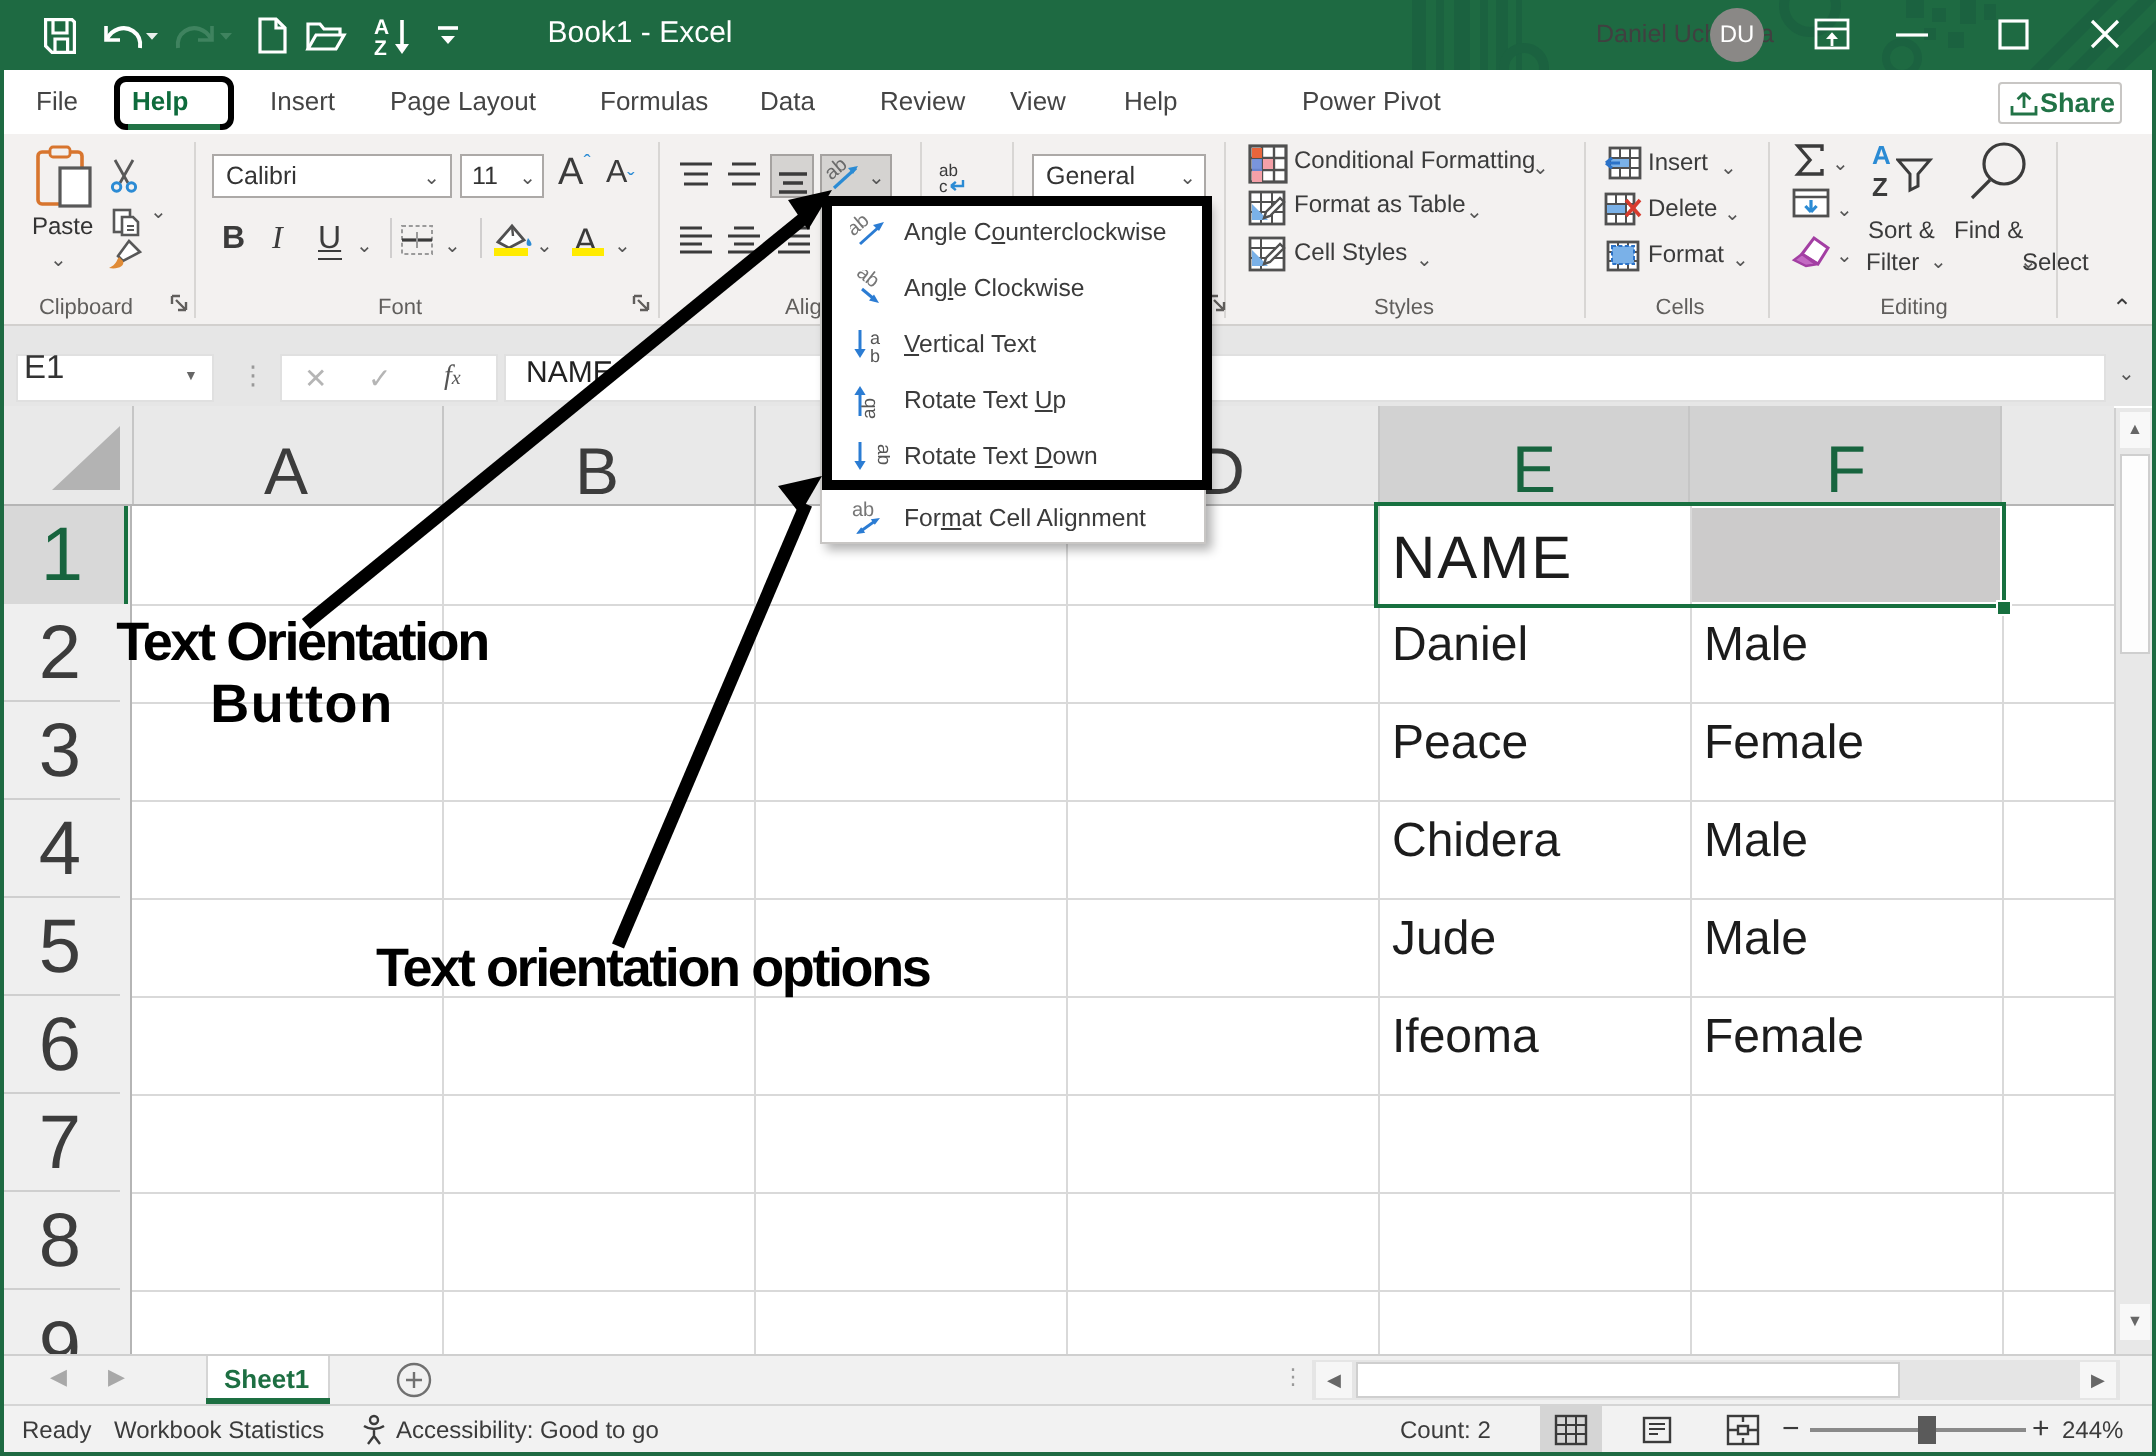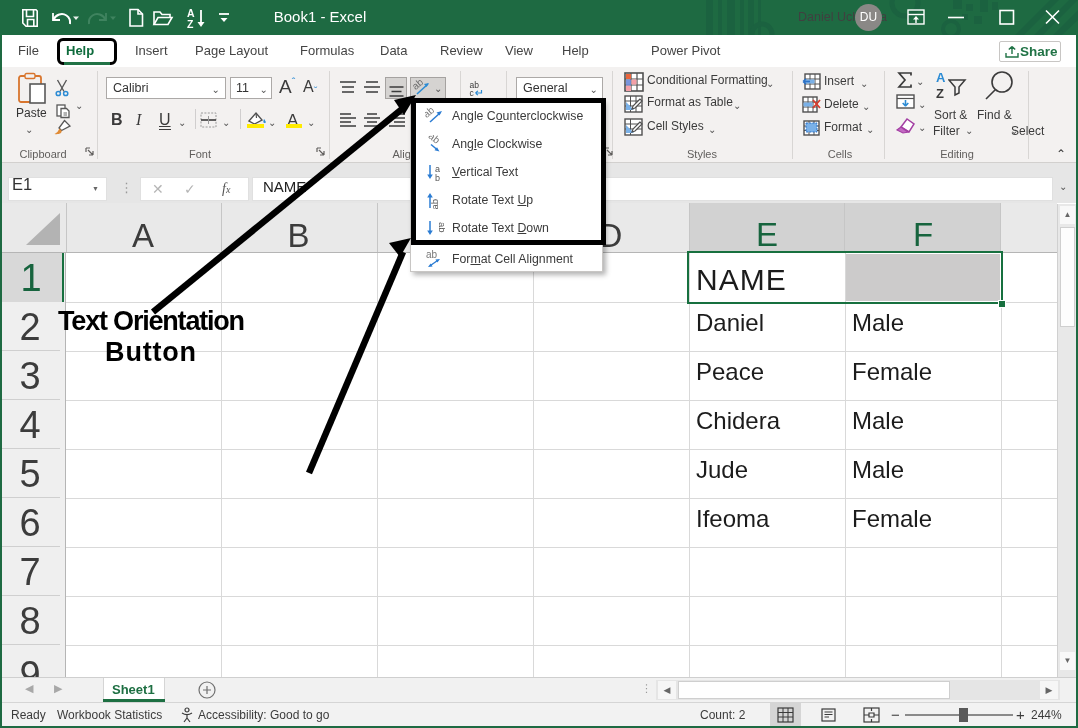--- a/index.html
+++ b/index.html
@@ -543,19 +543,20 @@
   <div class="abs" id="vscrollbar" style="left:1057px;top:204px;width:19px;height:473px;background:#e8e8e8;border-left:1px solid #d0d0d0;">
     <div class="abs" style="left:2px;top:2px;width:15px;height:18px;background:#f8f8f8;text-align:center;line-height:18px;color:#666;font-size:8px;">▲</div>
     <div class="abs" style="left:2px;top:23px;width:15px;height:100px;background:#fdfdfd;border:1px solid #cfcfcf;"></div>
     <div class="abs" style="left:2px;top:448px;width:15px;height:18px;background:#f8f8f8;text-align:center;line-height:18px;color:#666;font-size:8px;">▼</div>
   </div>
   <div class="abs" id="greenL"></div>
   <div class="abs" id="greenR"></div>
   <div class="abs" id="greenB"></div>
 
   <div class="ann" style="left:41px;top:306px;width:220px;">Text Orientation<br><span style="letter-spacing:0.8px;">Button</span></div>
+  <div class="ann" style="left:188px;top:469px;white-space:nowrap;text-align:left;">Text orientation options</div>
   <svg class="abs" id="overlay" viewBox="0 0 1078 728">
     <line x1="153" y1="312" x2="402" y2="109" stroke="#000" stroke-width="6.5"></line>
     <polygon points="416,95 394,100 404,115 Z" fill="#000"></polygon>
     <line x1="309" y1="473" x2="403" y2="252" stroke="#000" stroke-width="6.5"></line>
     <polygon points="411,238 389,243 400,257 Z" fill="#000"></polygon>
   </svg>
 </div>
 
 </body></html>

